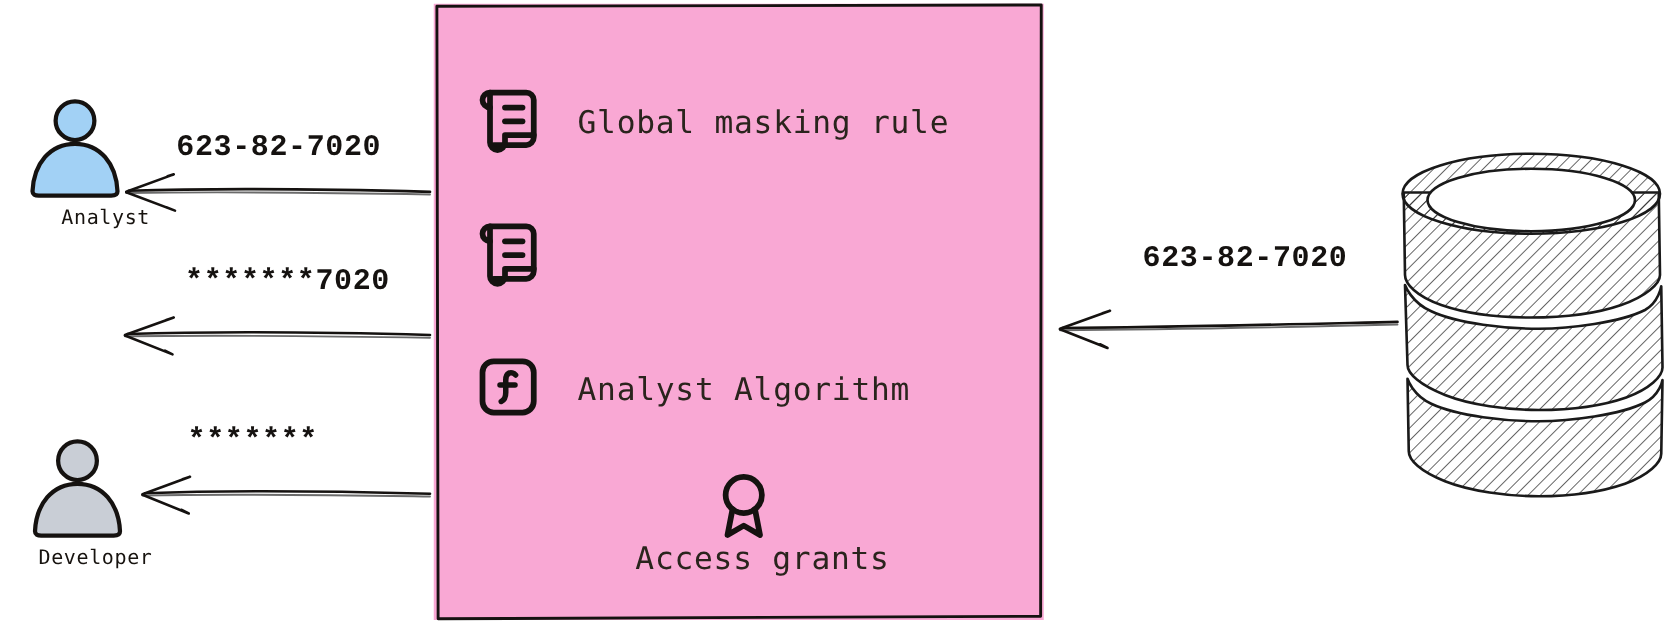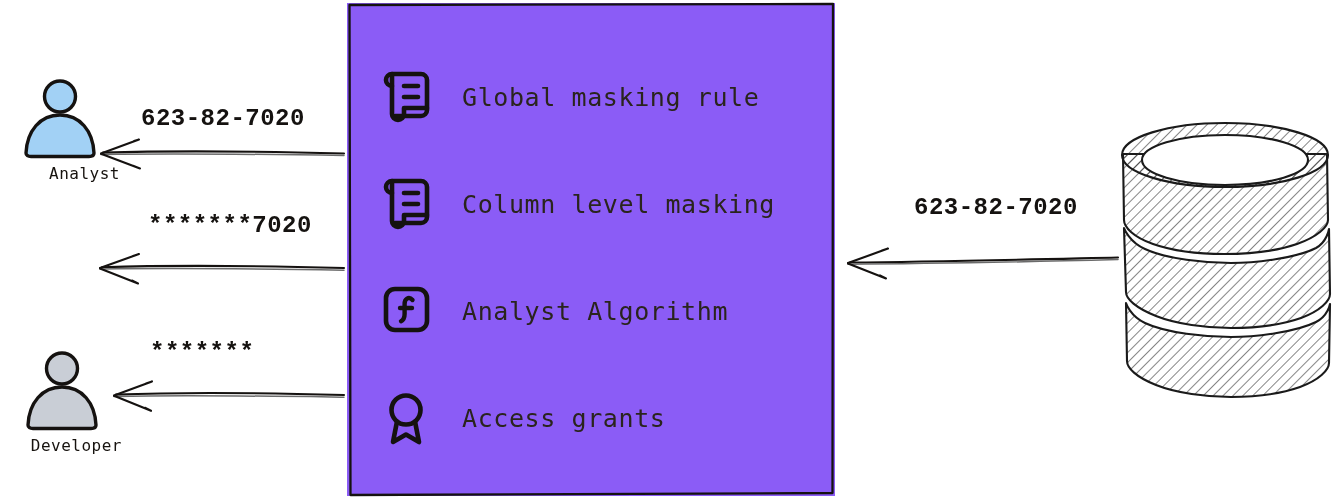--- a/index.html
+++ b/index.html
@@ -63,36 +63,36 @@
   #label-developer { left: 150px; top: 339px; }
   #label-db        { left: 914px; top: 194px; }
 
   
   #masking-card {
     position: absolute;
     left: 347px;
     top: 3px;
     width: 488px;
     height: 493px;
-    background: #8b5cf6;
+    background: #f9a8d4;
     box-sizing: border-box;
   }
   #card-rows {
     position: absolute;
     left: 33px;
     top: 52px;
     width: 430px;
   }
   .card-row {
     display: flex;
     align-items: center;
     height: 84px;
     margin-bottom: 23px;
   }
-  .card-row:last-child { margin-bottom: 0; }
+  .card-row:last-child { margin-bottom: 0; flex-direction: column; }
   .row-icon {
     width: 52px;
     height: 56px;
     flex: 0 0 52px;
     display: block;
   }
   .row-text {
     margin-left: 30px;
     font-family: "DejaVu Sans Mono", "Liberation Mono", monospace;
     font-size: 25px;
@@ -191,21 +191,20 @@
       </div>
 
       <div class="card-row">
         <svg class="row-icon" viewBox="0 0 52 56">
           <path d="M12,5 L 41,5 C 44.3,5 47,7.7 47,11 L 47,41 C 47,44.3 44.3,47 41,47 L 15,47" fill="none" stroke="#151210" stroke-width="4.6" stroke-linecap="round" stroke-linejoin="round"></path>
           <path d="M12,5 C 8.7,5 6,7.7 6,11 C 6,14.3 8.7,17 12,17 L 12,5 Z" fill="none" stroke="#151210" stroke-width="4.6" stroke-linecap="round" stroke-linejoin="round"></path>
           <path d="M12,17 L 12,45 C 12,48.3 14.7,51 18,51 C 21.3,51 24,48.3 24,45 L 24,39 L 47,39" fill="none" stroke="#151210" stroke-width="4.6" stroke-linecap="round" stroke-linejoin="round"></path>
           <line x1="24" y1="17" x2="38" y2="17" stroke="#151210" stroke-width="4.6" stroke-linecap="round"></line>
           <line x1="24" y1="28" x2="38" y2="28" stroke="#151210" stroke-width="4.6" stroke-linecap="round"></line>
         </svg>
-        <div class="row-text">Column level masking</div>
       </div>
 
       <div class="card-row">
         <svg class="row-icon" viewBox="0 0 52 56">
           <rect x="6" y="6" width="41" height="41" rx="9" ry="9" fill="none" stroke="#151210" stroke-width="4.6"></rect>
           <path d="M32.5,17.0 C 31,15.3 28.7,14.7 27,15.6 C 25.2,16.6 24.6,18.6 24.6,21.0 L 24.6,31.0 C 24.6,34.6 23.6,37.0 21.0,38.2" fill="none" stroke="#151210" stroke-width="4.4" stroke-linecap="round" stroke-linejoin="round"></path>
           <line x1="20.0" y1="25.0" x2="32.0" y2="25.0" stroke="#151210" stroke-width="4.4" stroke-linecap="round"></line>
         </svg>
         <div class="row-text">Analyst Algorithm</div>
       </div>

